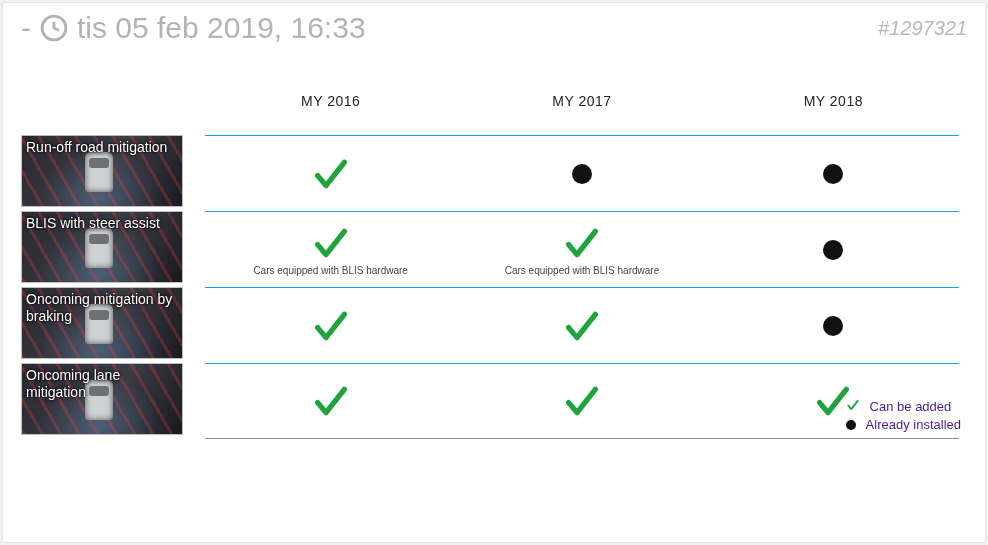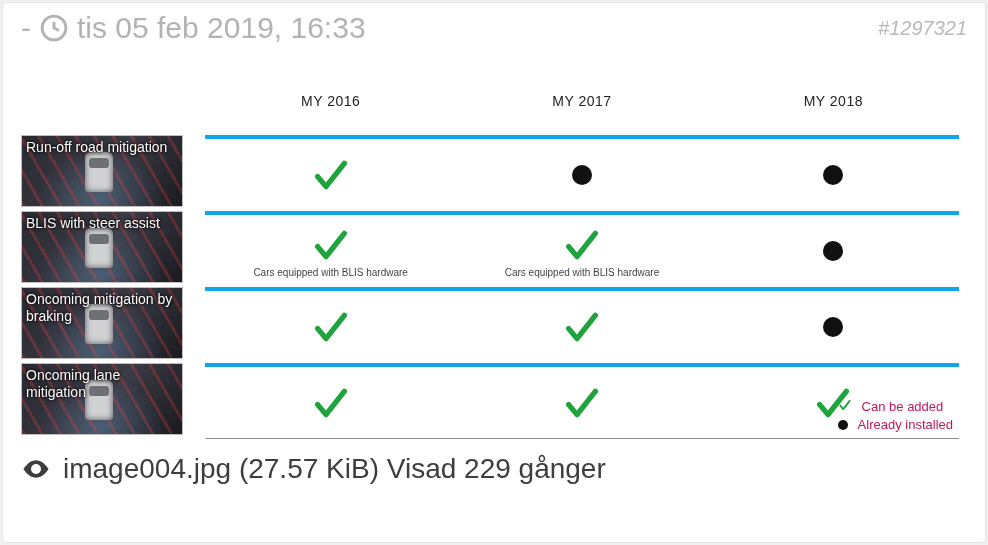--- a/index.html
+++ b/index.html
@@ -70,30 +70,30 @@
     color:#fff; font-size:14px; line-height:1.2;
     text-shadow:0 0 4px #000, 0 0 2px #000;
   }
   
   .grid { flex:1; display:flex; flex-direction:column; padding:0 8px 0 22px; }
   .grid-head { display:flex; height:68px; align-items:center; }
   .col { flex:1; text-align:center; }
   .grid-head .col { font-size:14px; color:#222; letter-spacing:.5px; }
   .grid-row {
     display:flex; height:76px; align-items:center;
-    border-top:4px solid #0ea5e9;
+    border-top:1px solid #0ea5e9;
     text-align:right;
   }
   .grid-row:last-child { border-bottom:1px solid #8f8f8f; }
   .cell { flex:1; display:flex; flex-direction:column; align-items:center; justify-content:center; }
   .check svg{ width:40px; height:40px; display:block; }
   .dot { width:20px; height:20px; background:#111; border-radius:50%; }
   .note { font-size:10px; color:#444; margin-top:2px; }
   
-  .legend { position:absolute; right:32px; bottom:110px; font-size:13px; color:#be185d; }
+  .legend { position:absolute; right:24px; bottom:110px; font-size:13px; color:#4c1d95; }
   .legend-row{ display:flex; align-items:center; gap:10px; margin-top:2px;}
   .legend .mini-check svg{ width:14px; height:14px; }
   .legend .mini-dot{ width:10px; height:10px; background:#111; border-radius:50%; }
   
   .caption{
     color:#3d3d3d; font-size:28px; display:flex; align-items:center; gap:12px; margin-top:4px;
   }
   .eye-icon svg{ width:30px; height:30px; display:block; }
 </style>
 </head>
@@ -232,23 +232,14 @@
             <path d="M4 13l5 6L20 5"></path>
           </svg></span>
       <span>Can be added</span>
     </div>
     <div class="legend-row">
       <span class="mini-dot"></span>
       <span>Already installed</span>
     </div>
   </div>
 
-  <div class="caption">
-    <span class="eye-icon">
-      <svg viewBox="0 0 24 24" fill="#3d3d3d">
-        <path d="M12 5C6 5 2 12 2 12s4 7 10 7 10-7 10-7-4-7-10-7zm0 11a4 4 0 1 1 0-8 4 4 0 0 1 0 8z"></path>
-        <circle cx="12" cy="12" r="2" fill="#fff"></circle>
-      </svg>
-    </span>
-    <span>image004.jpg (27.57 KiB) Visad 229 gånger</span>
-  </div>
 
 </div>
 
 </body></html>

